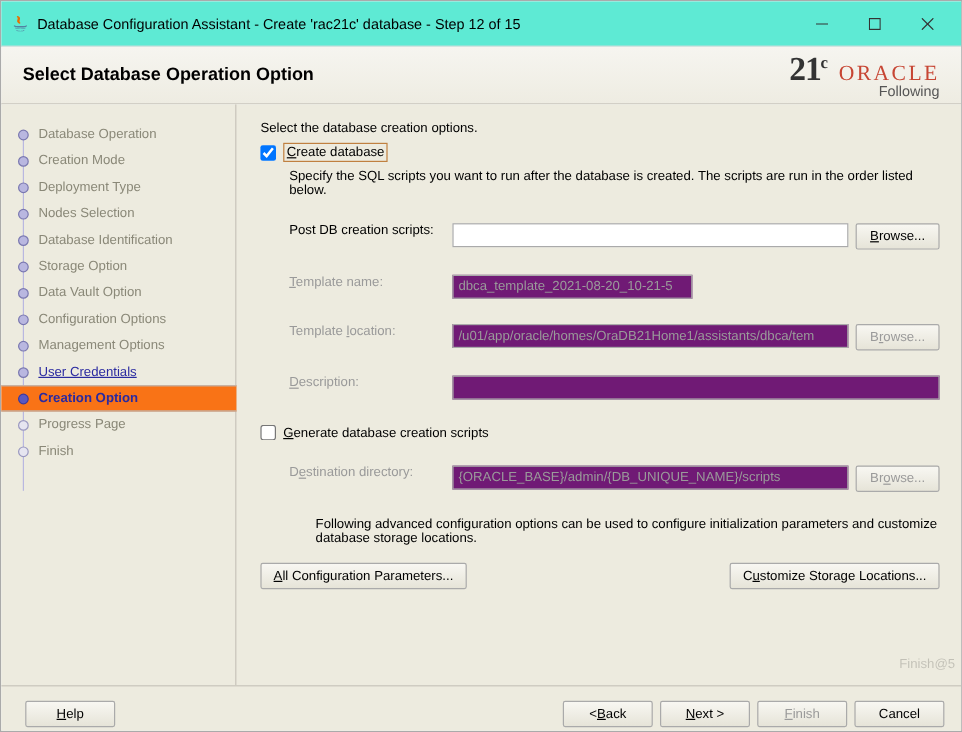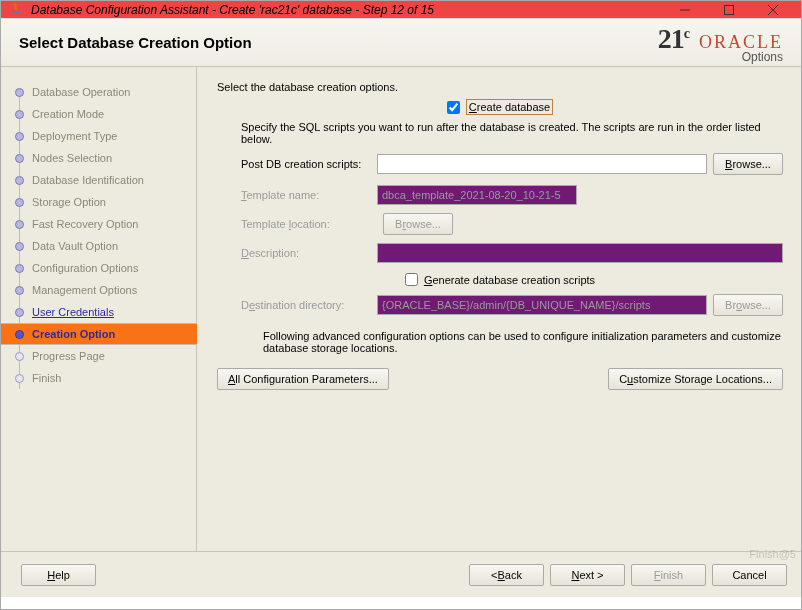--- a/index.html
+++ b/index.html
@@ -8,22 +8,22 @@
     width: 802px; height: 610px;
     font-family: Tahoma, Arial, sans-serif;
     font-size: 11px;
     background: #fff;
     color: #000;
     border: 1px solid #aaa;
   }
   
   .titlebar {
     display: flex; align-items: center;
-    height: 18px; padding: 0 6px 0 8px;
-    background: #ef4444; border-bottom: 1px solid #ddd; font-style: italic;
+    height: 38px; padding: 0 6px 0 8px;
+    background: #5eead4; border-bottom: 1px solid #ddd;
   }
   .titlebar .java-icon {
     width: 16px; height: 16px; margin-right: 6px;
   }
   .titlebar .title { font-size: 12px; flex: 1; }
   .titlebar .win-ctrl {
     width: 44px; height: 28px;
     display: inline-flex; align-items: center; justify-content: center;
     font-size: 14px; font-weight: 300;
     color: #333;
@@ -85,28 +85,28 @@
     border: 1px solid #bbb; border-left: none; border-right: none;
     margin-right: -1px; padding-right: 1px;
   }
   .step-row.current .step-label { color: #2a2aa0; font-weight: bold; }
   .content {
     flex: 1; padding: 14px 18px 14px 20px;
     font-size: 11px; color: #000;
     overflow: hidden;
   }
   .section-intro { margin-bottom: 6px; }
-  .chk-row { display: flex; align-items: center; margin: 4px 0; justify-content: center; }
+  .chk-row { display: flex; align-items: center; margin: 4px 0; }
   .chk-row input[type=checkbox] { margin: 0 6px 0 0; }
   .chk-row .boxed { border: 1px solid #c08040; padding: 1px 2px; }
   .chk-row.disabled { color: #9a9a9a; }
   .under { text-decoration: underline; }
   .sub-block { margin-left: 24px; margin-top: 6px; margin-bottom: 10px; }
   .form-row {
-    display: flex; align-items: center; margin: 8px 0;
+    display: flex; align-items: flex-start; margin: 21px 0;
   }
   .form-row label { width: 136px; }
   .form-row.disabled label { color: #9a9a9a; }
   .form-row input[type=text] {
     flex: 1; height: 20px;
     border: 1px solid #aaa; background: #fff;
     padding: 0 4px; font-size: 11px;
   }
   .form-row.disabled input[type=text] {
     background: #701a75; color: #9a9a9a;
@@ -160,26 +160,26 @@
   </span>
   <span class="win-ctrl">
     <svg width="10" height="10">
         <line x1="0" y1="0" x2="10" y2="10" stroke-width="1"></line>
         <line x1="10" y1="0" x2="0" y2="10" stroke-width="1"></line>
       </svg>
   </span>
 </div>
 
 <div class="header">
-  <h1>Select Database Creation Option</h1>
+  <h1>Select Database Operation Option</h1>
   <div class="oracle-logo">
     <span class="logo-21c"><span>21</span><sup>c</sup></span>
     <span class="logo-right">
       <span class="logo-oracle">ORACLE</span>
-      <span class="logo-db">Options</span>
+      <span class="logo-db">Following</span>
     </span>
   </div>
 </div>
 
 <div class="body">
 
   <div class="sidebar">
     <div class="step-line"></div>
     <div id="steps-container">
         <div class="step-row">
@@ -198,24 +198,20 @@
           <span class="step-node done"></span>
           <span class="step-label">Nodes Selection</span>
         </div>
         <div class="step-row">
           <span class="step-node done"></span>
           <span class="step-label">Database Identification</span>
         </div>
         <div class="step-row">
           <span class="step-node done"></span>
           <span class="step-label">Storage Option</span>
-        </div>
-        <div class="step-row">
-          <span class="step-node done"></span>
-          <span class="step-label">Fast Recovery Option</span>
         </div>
         <div class="step-row">
           <span class="step-node done"></span>
           <span class="step-label">Data Vault Option</span>
         </div>
         <div class="step-row">
           <span class="step-node done"></span>
           <span class="step-label">Configuration Options</span>
         </div>
         <div class="step-row">
@@ -260,20 +256,21 @@
       </div>
     </div>
 
     <div class="sub-block">
       <div class="form-row disabled">
         <label><span class="under">T</span><span id="tn-rest">emplate name:</span></label>
         <input type="text" disabled="" style="flex: 0 0 200px;" value="dbca_template_2021-08-20_10-21-5">
       </div>
       <div class="form-row disabled">
         <label>Template <span class="under">l</span><span id="tl-rest">ocation:</span></label>
+        <input type="text" disabled="" value="/u01/app/oracle/homes/OraDB21Home1/assistants/dbca/tem" style="">
         <button class="btn btn-browse disabled">B<span class="under">r</span><span id="br2">owse...</span></button>
       </div>
       <div class="form-row disabled">
         <label><span class="under">D</span><span id="td-rest">escription:</span></label>
         <input type="text" disabled="" value="" style="">
       </div>
     </div>
 
     <div class="chk-row">
       <input type="checkbox" id="cb3" style="">

